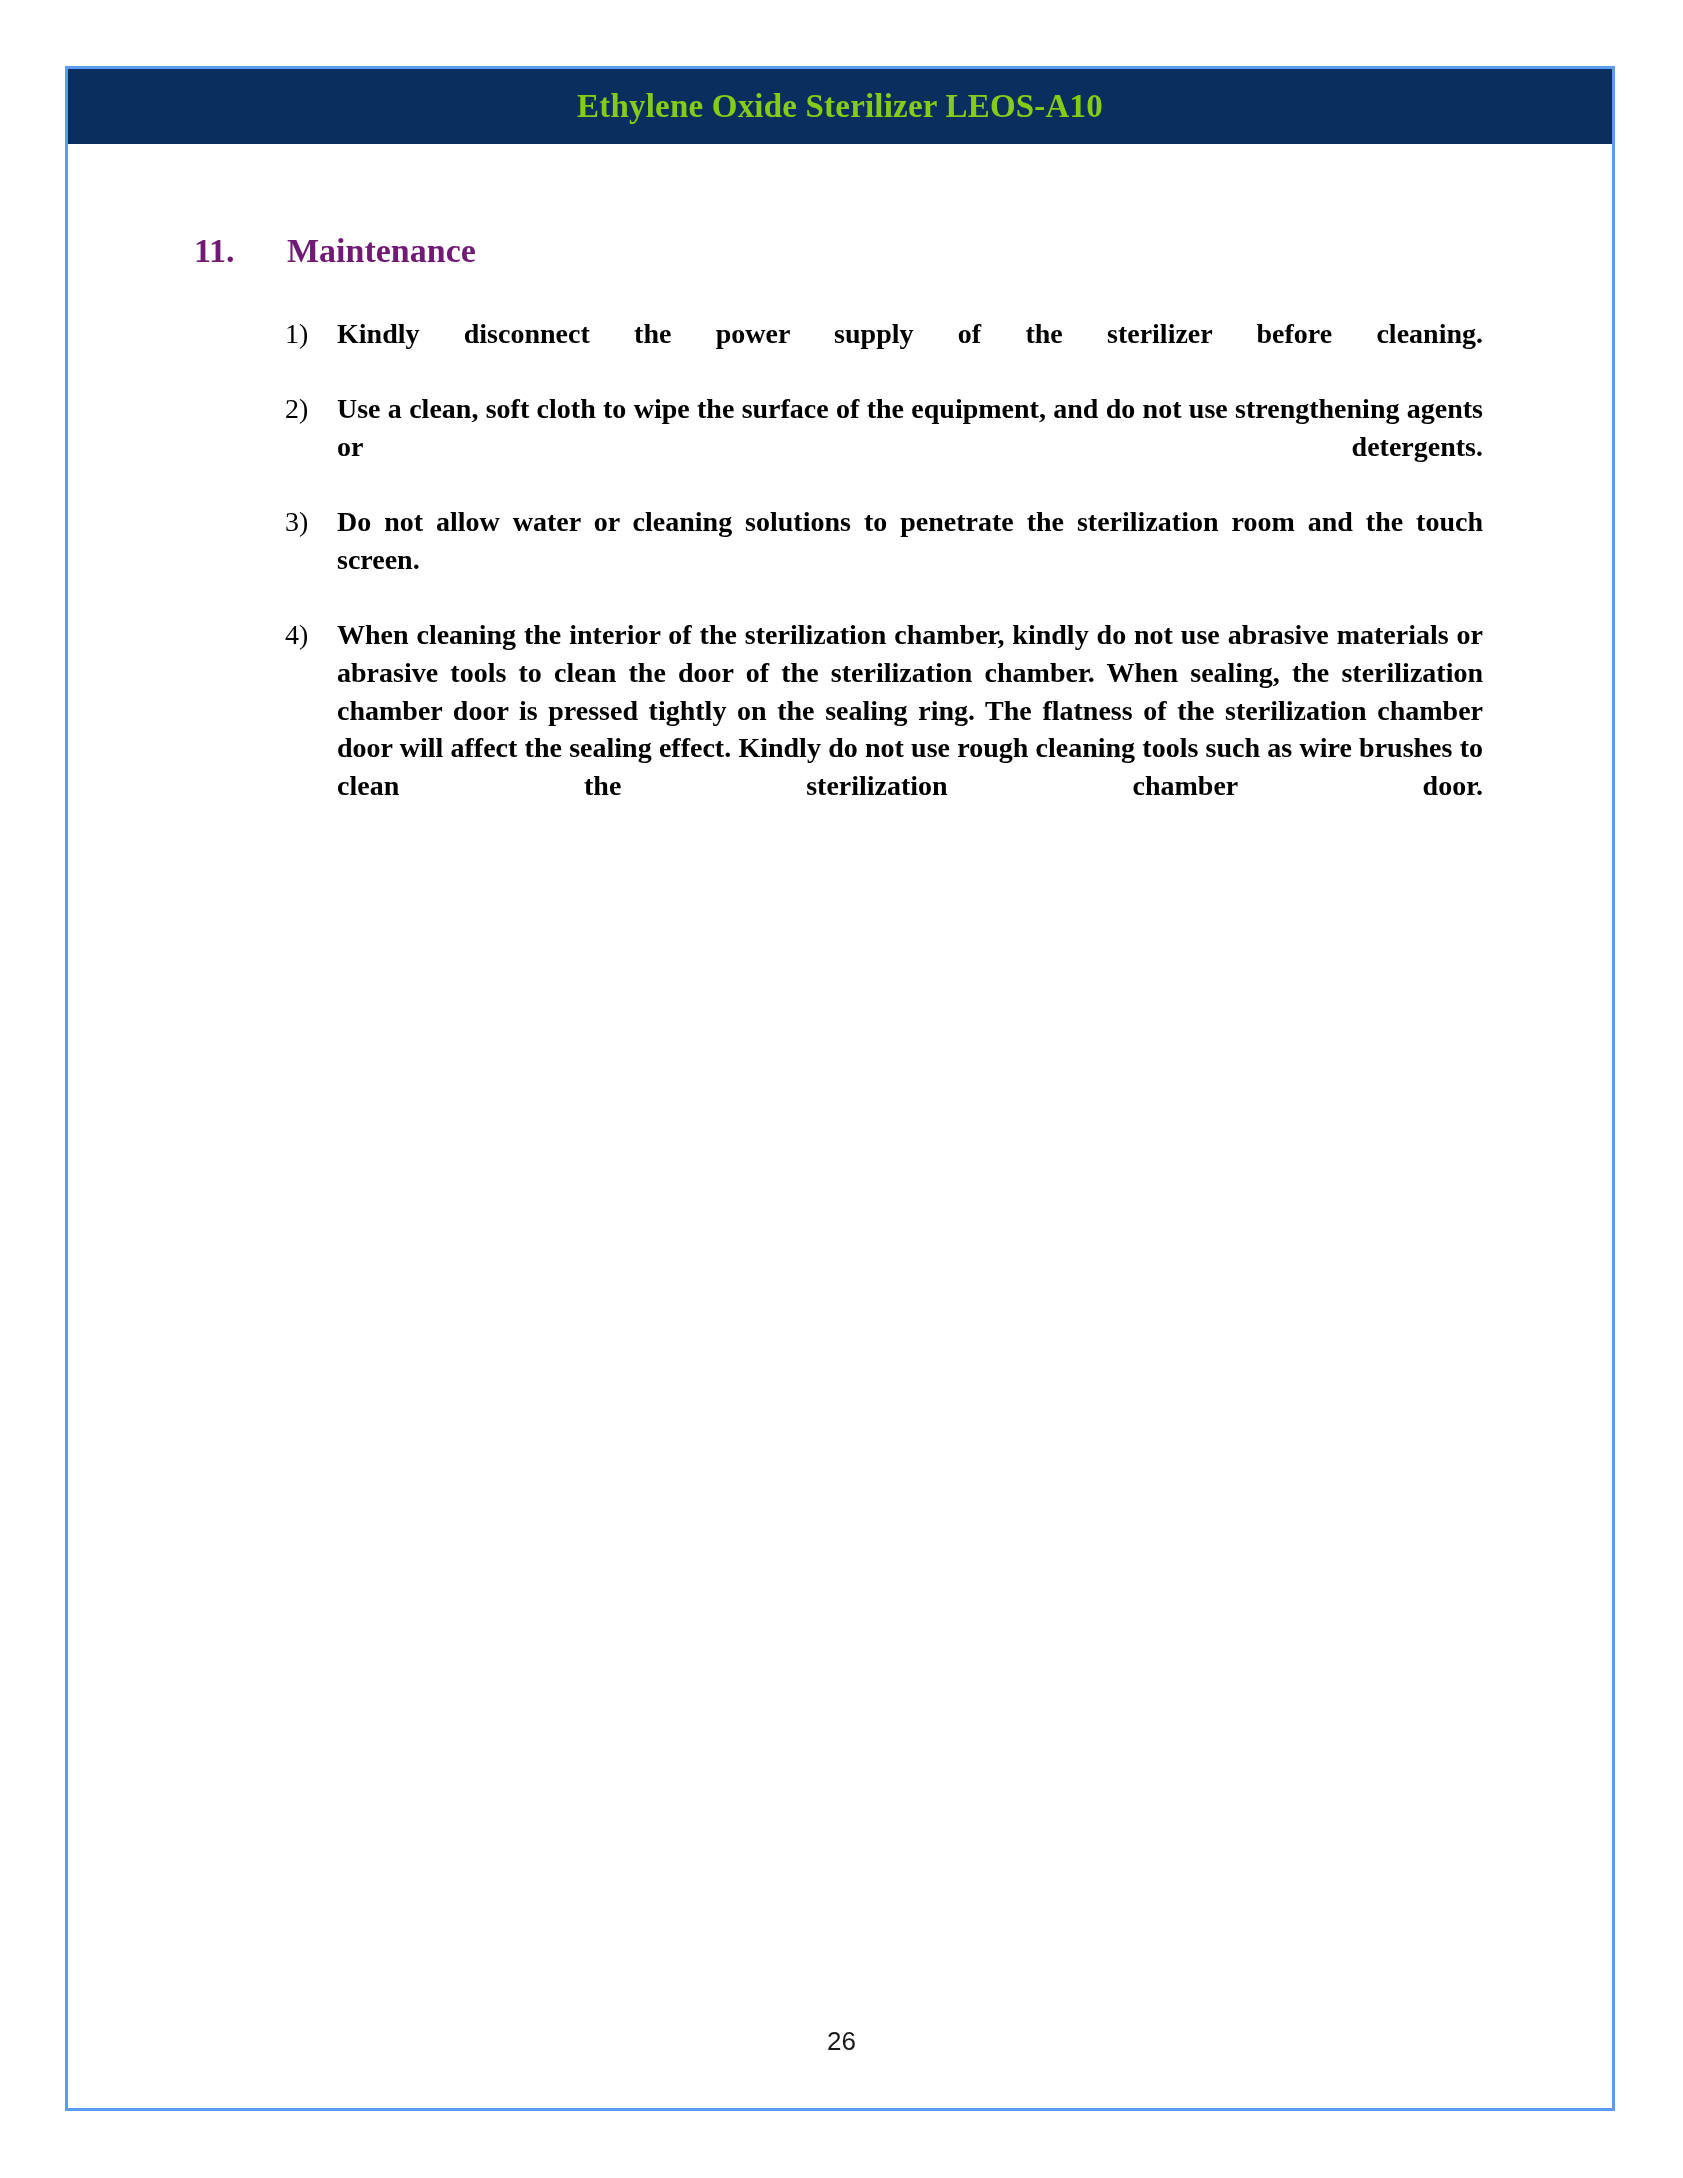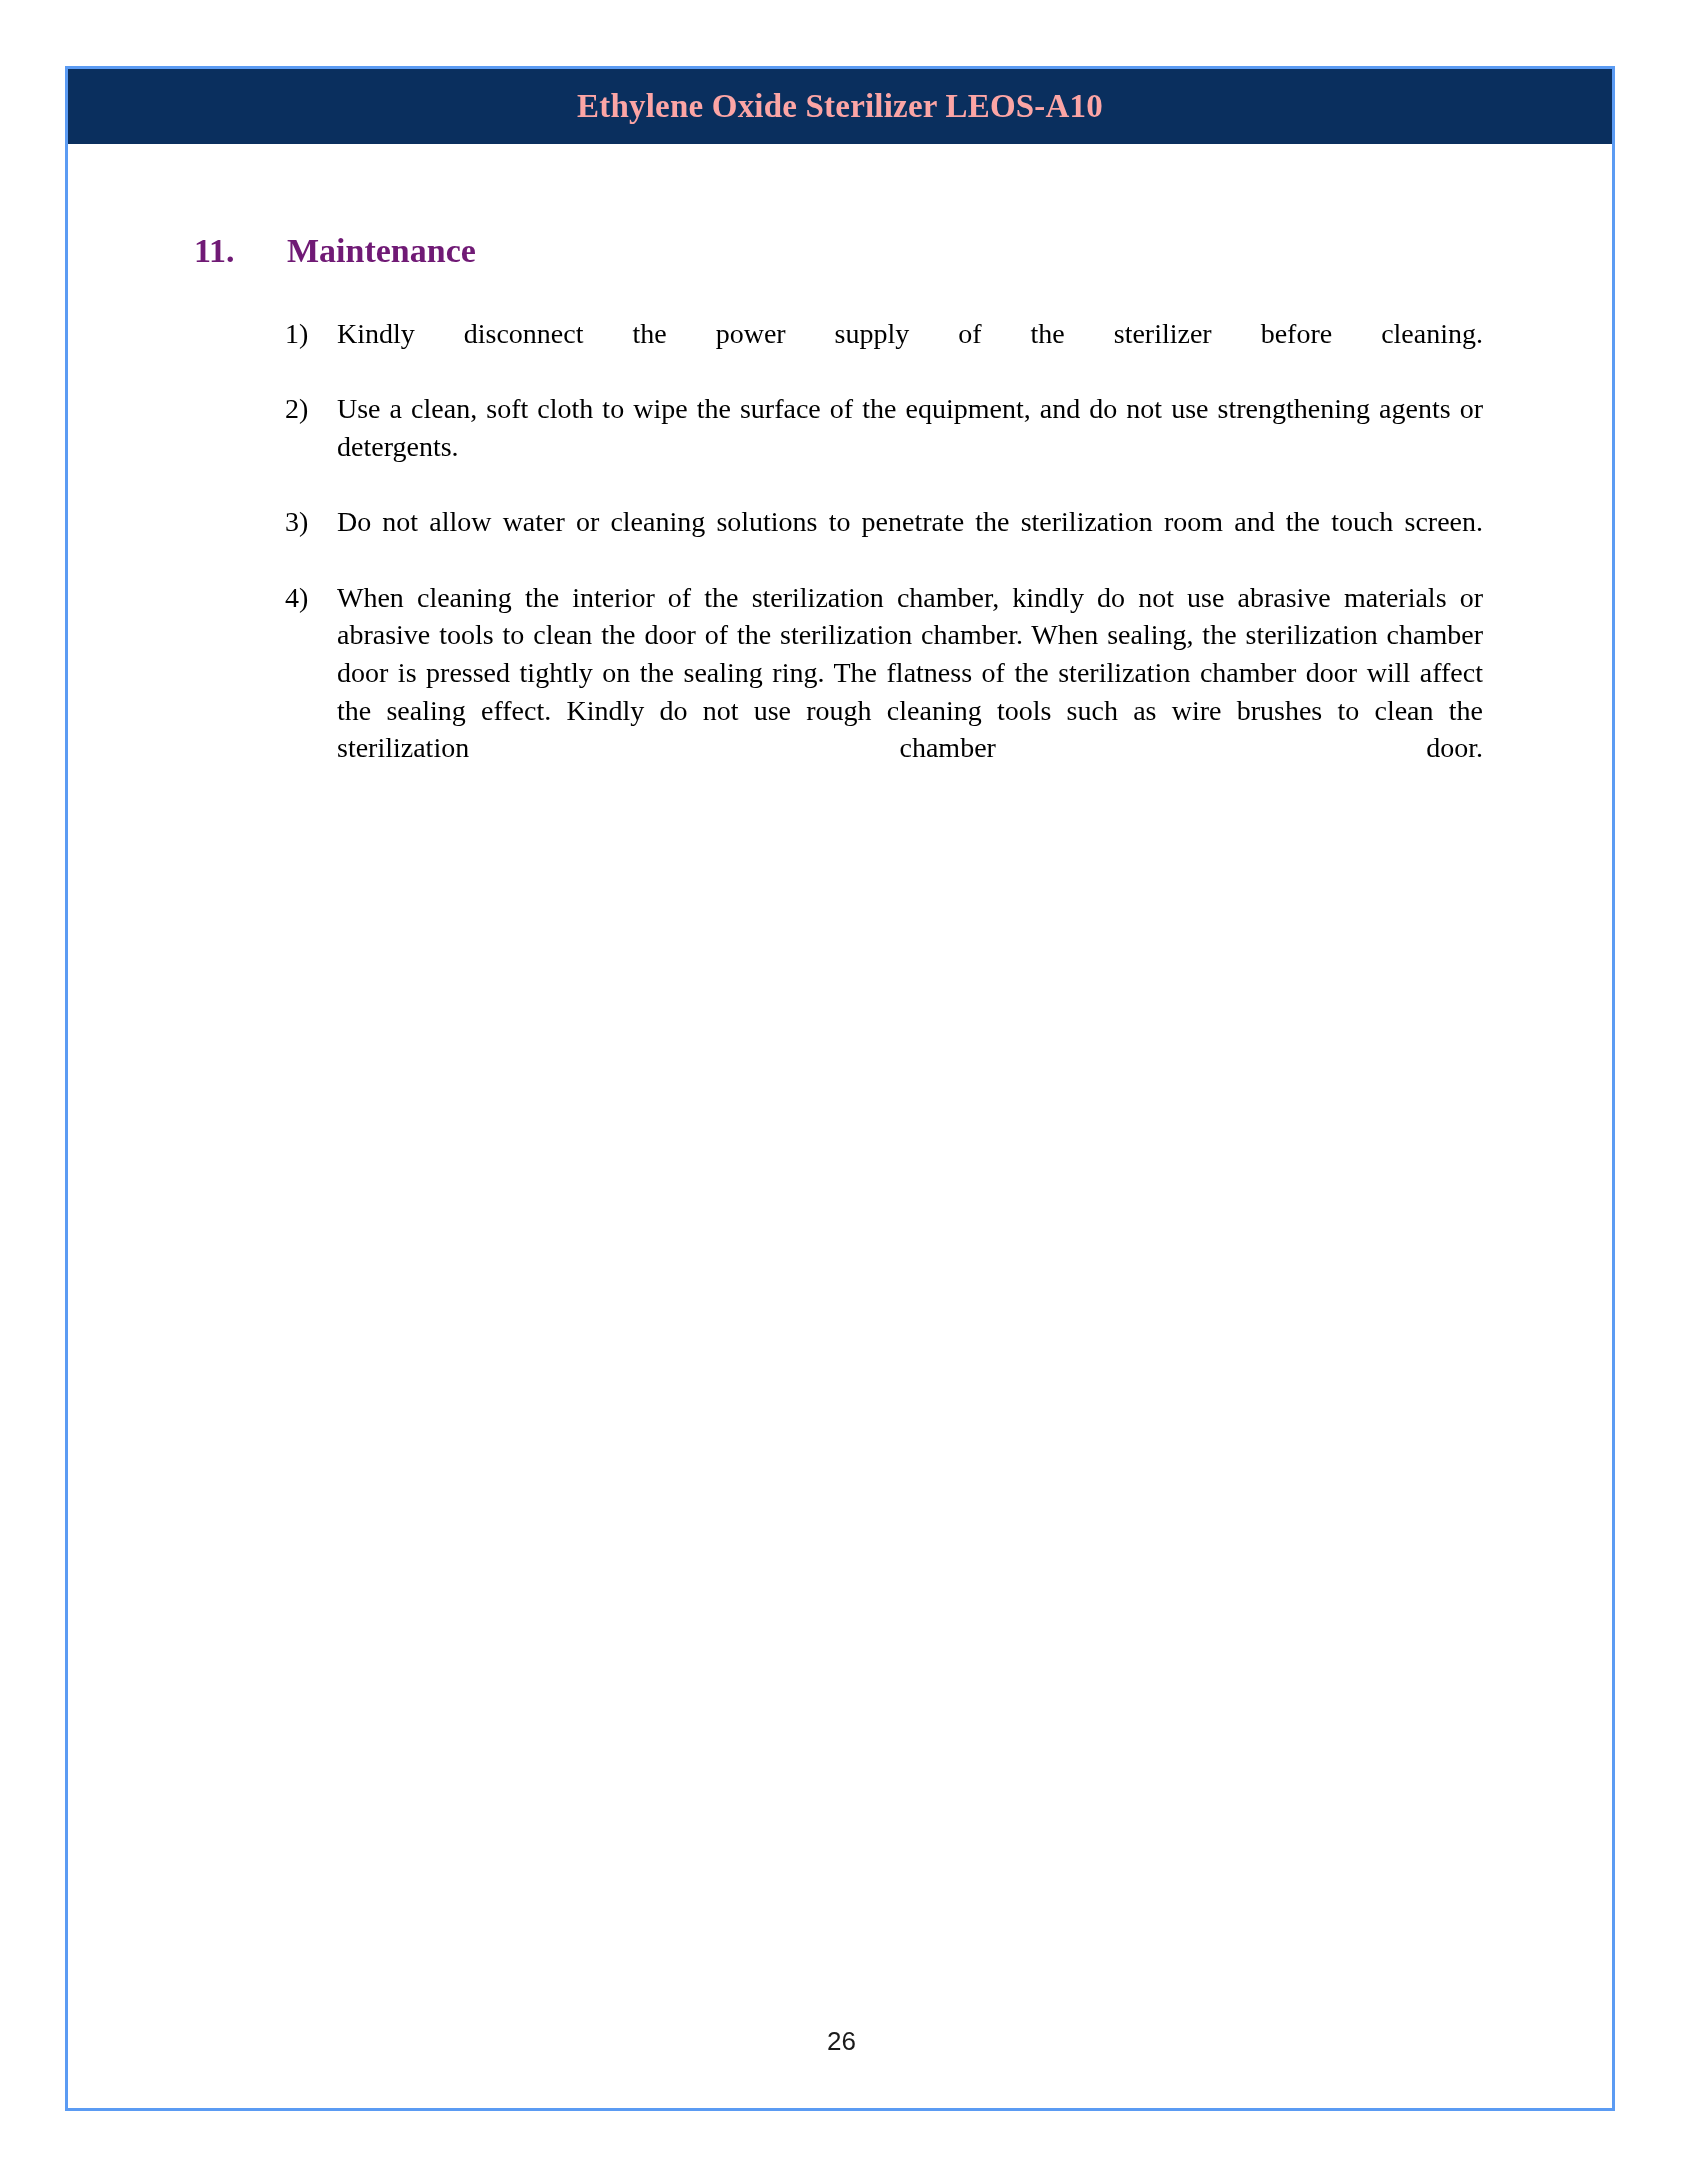--- a/index.html
+++ b/index.html
@@ -43,21 +43,21 @@
     top: 69px;
     width: 1544px;
     height: 75px;
     background: #0a2f5e;
     display: flex;
     align-items: center;
     justify-content: center;
     box-sizing: border-box;
   }
   .header-title {
-    color: #fca5a5;
+    color: #84cc16;
     font-family: "Liberation Serif", "DejaVu Serif", serif;
     font-weight: bold;
     font-size: 33px;
     letter-spacing: 0.2px;
     line-height: 1;
     white-space: nowrap;
   }
 
   
   .content {
@@ -127,20 +127,21 @@
     position: absolute;
     left: 0;
     top: 0;
     width: 48px;
     text-align: left;
     font-size: 28px;
     line-height: 1.345;
   }
   ol.num-list > li .li-text {
     display: block;
+    font-weight: bold;
   }
   
   ol.num-list > li .li-text::after {
     content: "";
     display: inline-block;
     width: 100%;
   }
 
   
   .page-number {

